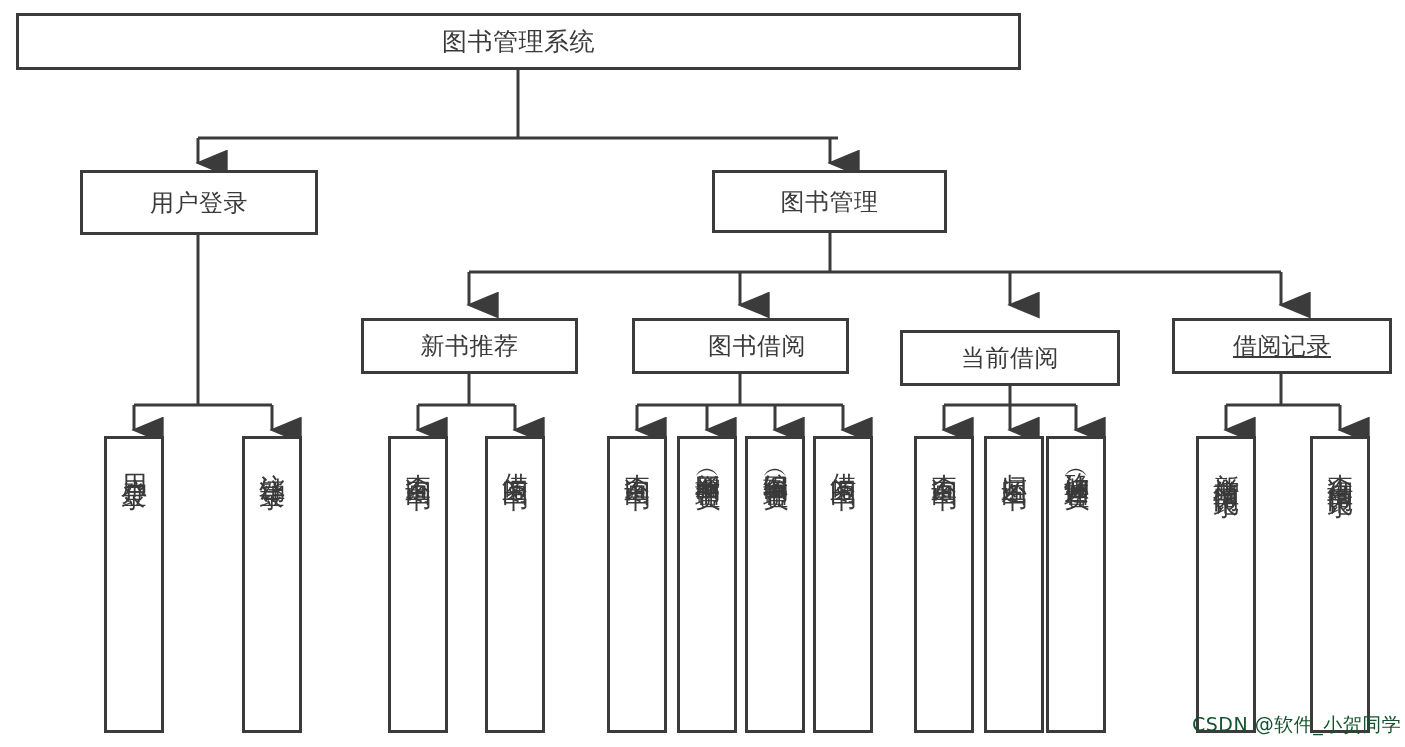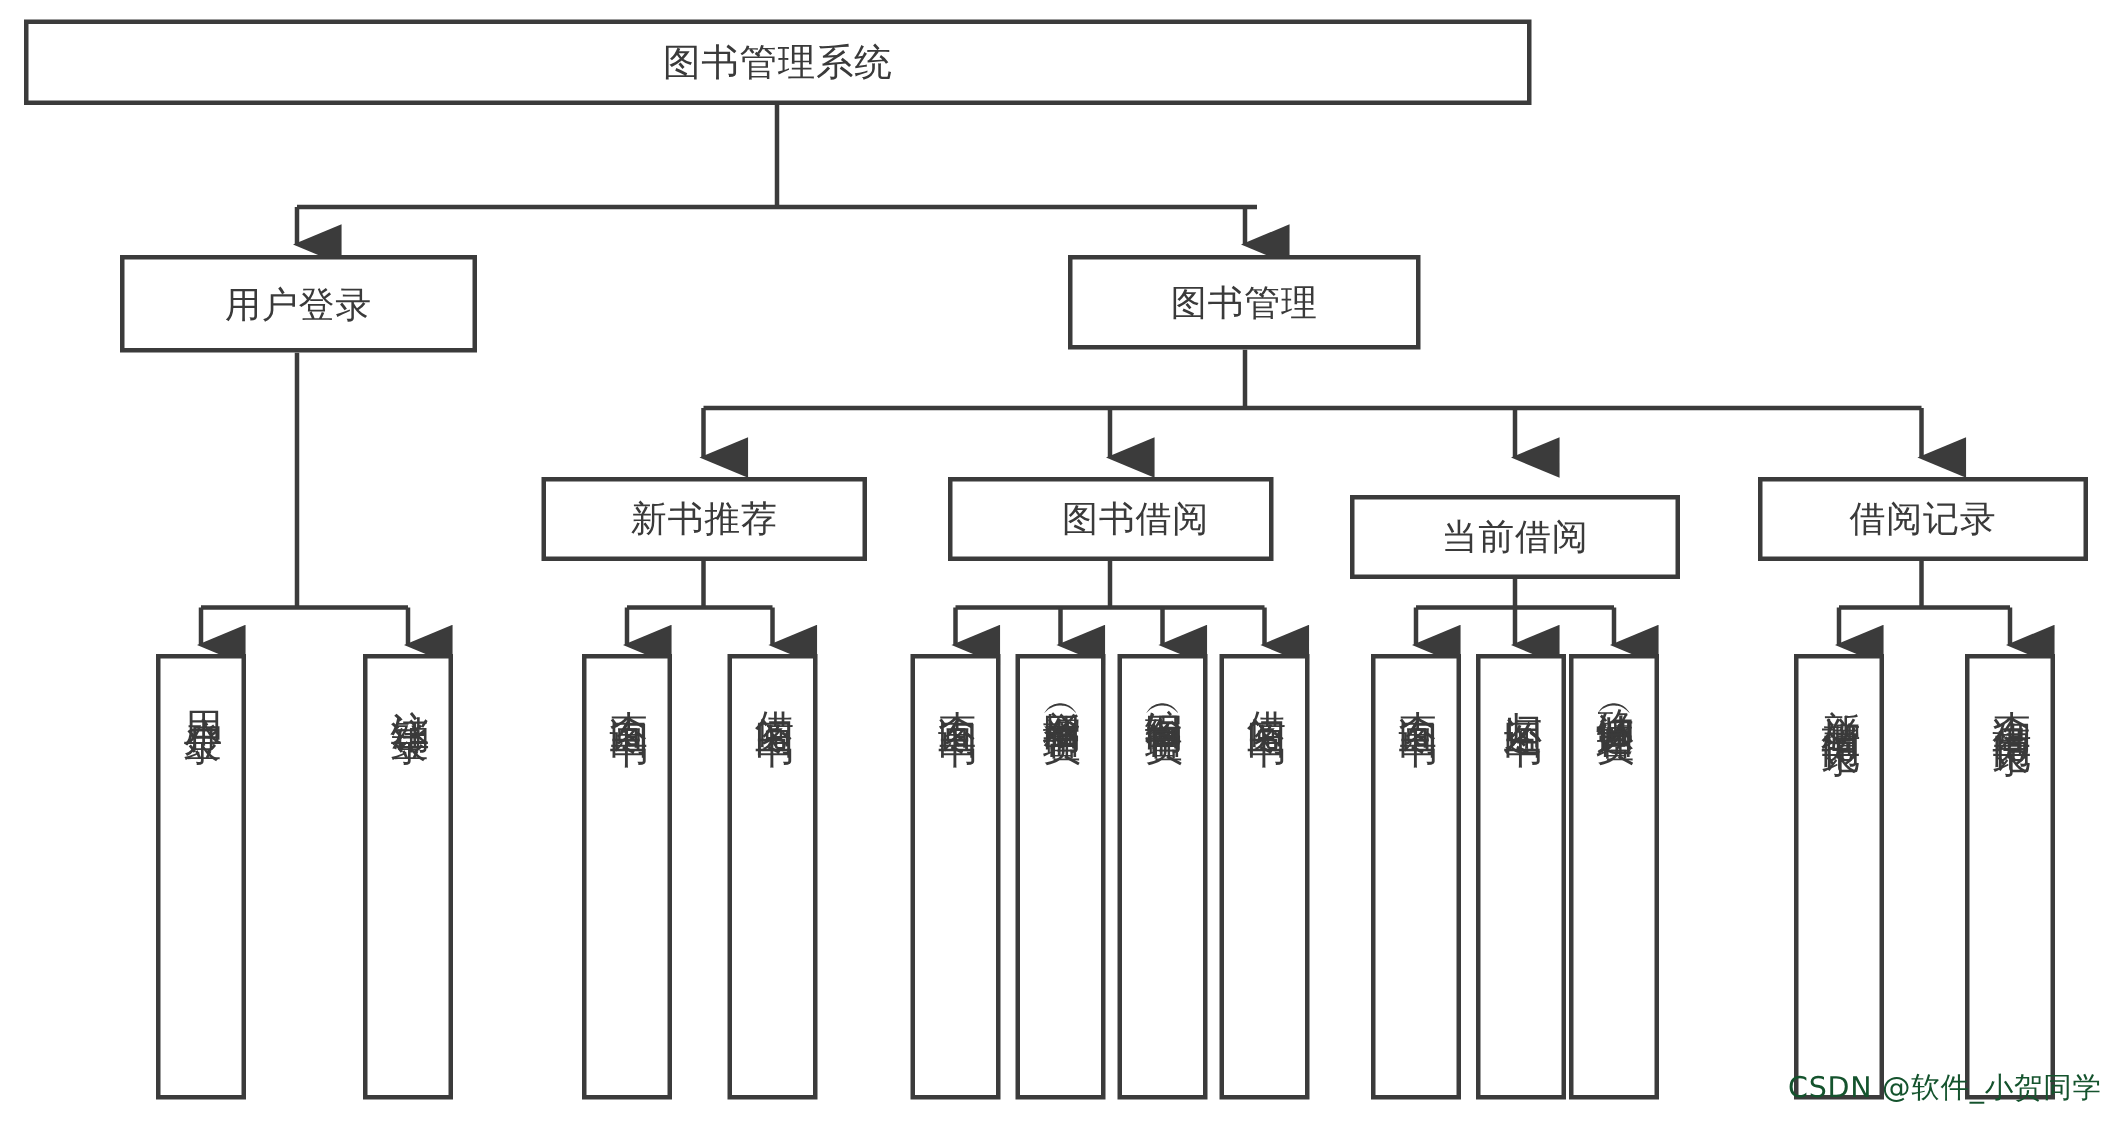--- a/index.html
+++ b/index.html
@@ -128,21 +128,21 @@
   </div>
 
   <div class="node h-node" style="left:632px;top:318px;width:217px;height:56px;padding-left:33px;">
     <span class="lbl">图书借阅</span>
   </div>
 
   <div class="node h-node" style="left:900px;top:330px;width:220px;height:56px;">
     <span class="lbl">当前借阅</span>
   </div>
 
-  <div class="node h-node" style="left:1172px;top:318px;width:220px;height:56px;">
+  <div class="node h-node" style="left:1172px;top:318px;width:220px;height:56px;text-decoration:underline;">
     <span class="lbl">借阅记录</span>
   </div>
 
   <div class="node v-node" style="left:104px;top:436px;width:60px;height:297px;">
     <span class="lbl">用户登录</span>
   </div>
 
   <div class="node v-node" style="left:242px;top:436px;width:60px;height:297px;">
     <span class="lbl">注销登录</span>
   </div>

